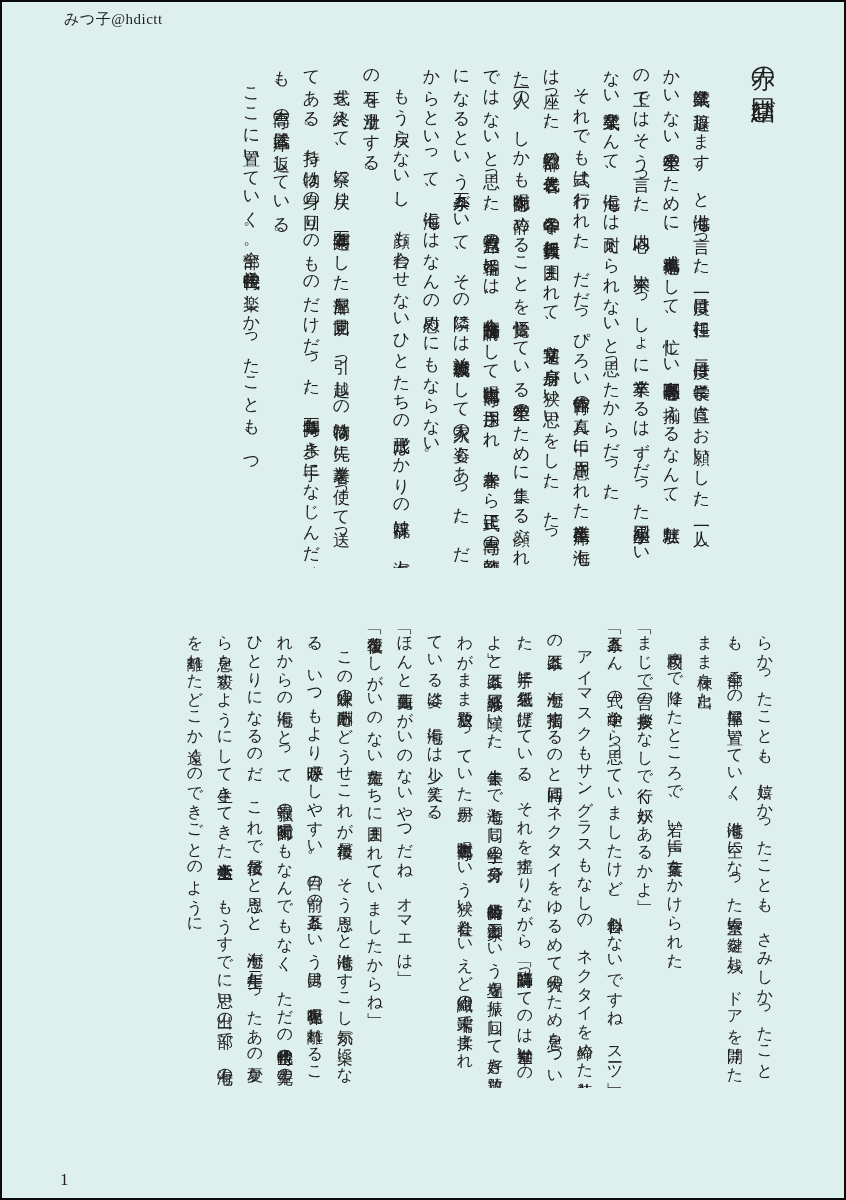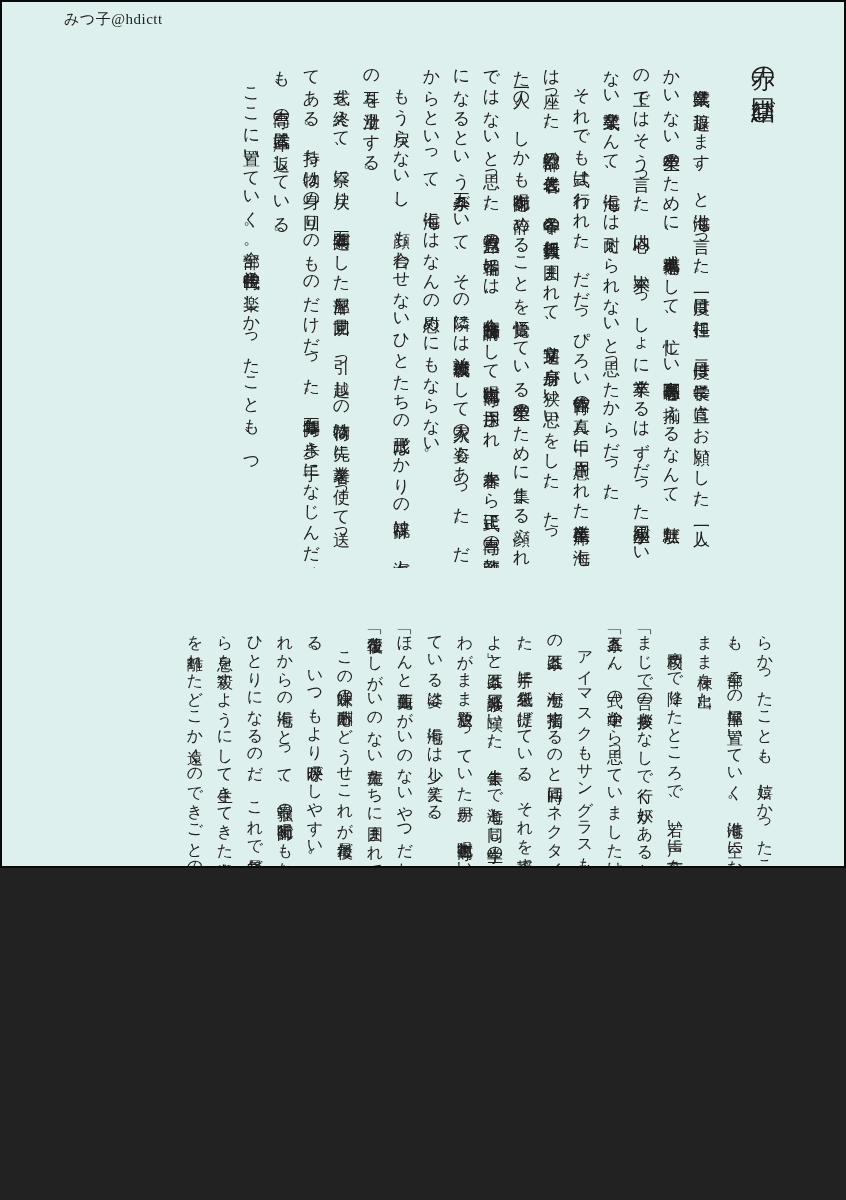--- a/index.html
+++ b/index.html
@@ -1,19 +1,19 @@
 <!DOCTYPE html>
 <html lang="ja"><head>
 <meta charset="utf-8">
 <style>
   html, body { margin: 0; padding: 0; background: #222; }
   .page {
     position: relative;
     width: 846px;
-    height: 868px;
+    height: 1200px;
     box-sizing: border-box;
     background: #def0ed;
     border: 2px solid #0a0a0a;
     overflow: hidden;
     font-family: "Liberation Serif", "DejaVu Serif", serif;
     color: #1e1e1e;
   }
   .credit {
     position: absolute;
     left: 62px;

